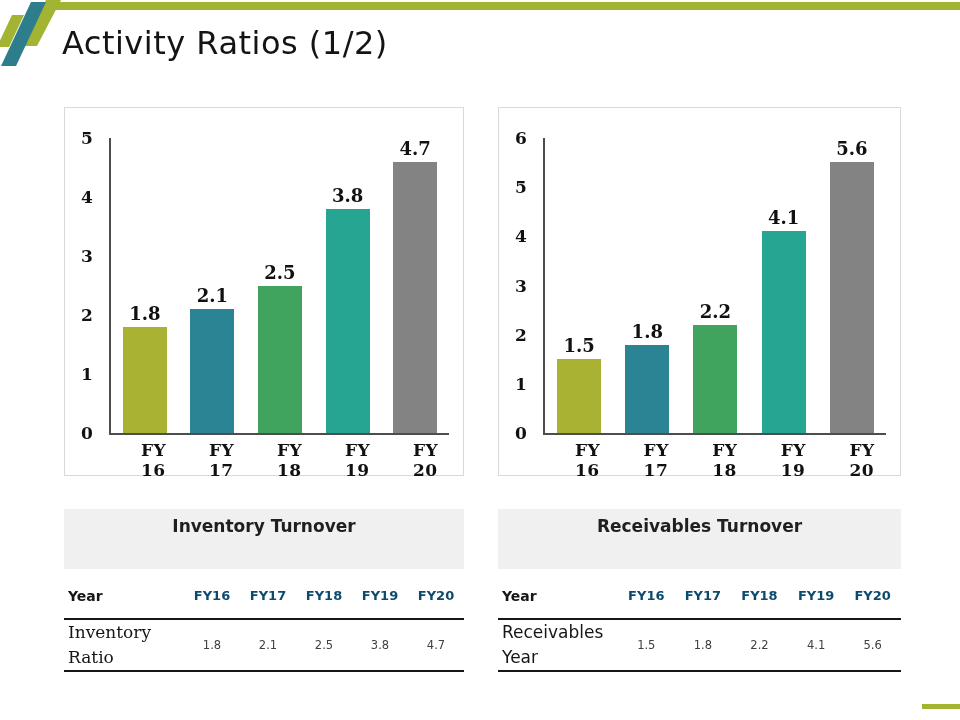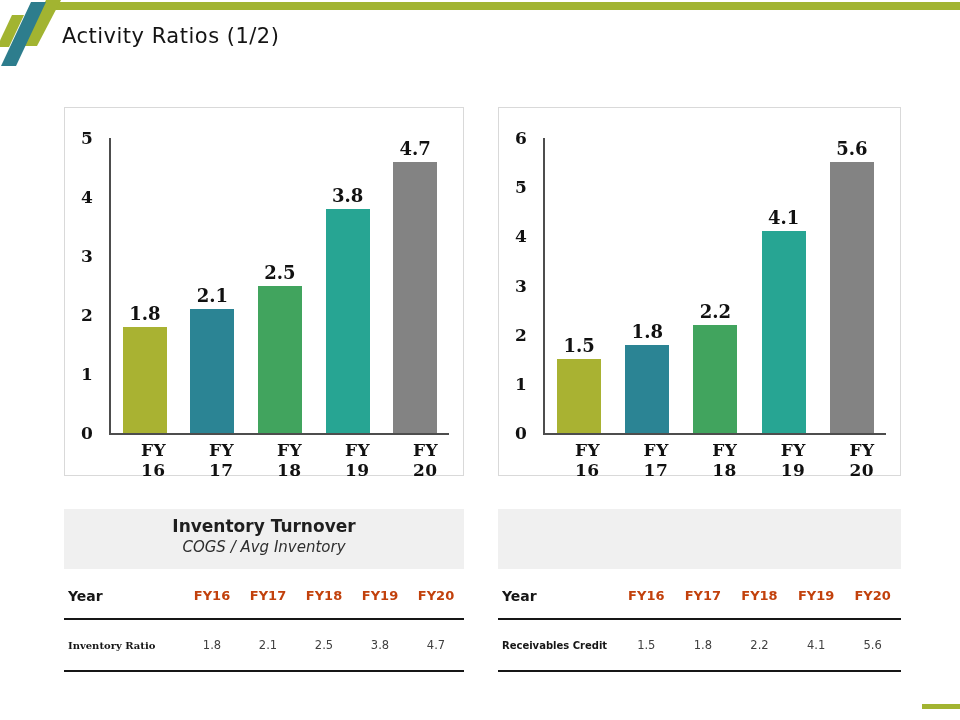--- a/index.html
+++ b/index.html
@@ -7,21 +7,21 @@
     width:960px;height:720px;position:relative;overflow:hidden;
     background:#ffffff;
     font-family:"DejaVu Sans","Liberation Sans",sans-serif;
   }
   
   .deco-top{position:absolute;left:0;top:0;width:960px;height:70px;}
   .deco-bottom{position:absolute;left:922px;top:704px;width:38px;height:5px;background:#a2b431;}
   
   .slide-title{
     position:absolute;left:62px;top:24px;
-    font-size:21px;color:#141414;letter-spacing:.5px;
+    font-size:32px;color:#141414;letter-spacing:.5px;
   }
   
   .col{position:absolute;top:107px;width:400px;}
   .col.left{left:64px;}
   .col.right{left:498px;width:403px;}
   
   .chart-panel{
     position:relative;height:367px;background:#ffffff;
     border:1px solid #d9d9d9;
   }
@@ -66,25 +66,25 @@
   .dtable{margin-top:2px;}
   .trow{display:flex;align-items:center;}
   .trow1{height:45px;border-bottom:2px solid #161616;padding-top:2px;}
   .trow2{height:50px;border-bottom:2px solid #161616;}
   .rowhead{
     width:120px;padding-left:4px;box-sizing:border-box;
     font-size:14px;font-weight:bold;color:#161616;
   }
   .rowlabel{
     width:120px;padding-left:4px;box-sizing:border-box;
-    font-size:10px;font-weight:bold;color:#161616;line-height:17px;
+    font-size:17px;font-weight:normal;color:#161616;line-height:25px;
   }
   .col.left .rowlabel{font-family:"DejaVu Serif","Liberation Serif",serif;}
   .tcell{flex:1;text-align:center;}
-  .tcell.head{font-size:13px;font-weight:bold;color:#c2410c;}
+  .tcell.head{font-size:13px;font-weight:bold;color:#0c4a6e;}
   .tcell.val{font-size:11.5px;color:#404040;}
 </style>
 </head>
 <body>
 
 <svg class="deco-top" viewBox="0 0 960 70" xmlns="http://www.w3.org/2000/svg">
   <polygon points="59,2 960,2 960,10 55,10" fill="#a2b431"></polygon>
   <polygon points="46,0 61,0 37,46 22,46" fill="#a2b431"></polygon>
   <polygon points="31,2 46,2 16,66 1,66" fill="#2d7d8d"></polygon>
   <polygon points="12,15 24,15 9,47 -3,47" fill="#a2b431"></polygon>
@@ -129,21 +129,20 @@
       </div>
   <div class="ytick" style="top: 314px;">0</div>
       <div class="ytick" style="top: 255px;">1</div>
       <div class="ytick" style="top: 196px;">2</div>
       <div class="ytick" style="top: 137px;">3</div>
       <div class="ytick" style="top: 78px;">4</div>
       <div class="ytick" style="top: 19px;">5</div>
     </div>
   <div class="band">
     <div class="band-title">Inventory Turnover</div>
-    <div class="band-sub">COGS / Avg Inventory</div>
   </div>
   <div class="dtable">
     <div class="trow trow1">
       <div class="rowhead">Year</div>
     <div class="tcell head">FY16</div>
         <div class="tcell head">FY17</div>
         <div class="tcell head">FY18</div>
         <div class="tcell head">FY19</div>
         <div class="tcell head">FY20</div>
       </div>
@@ -193,32 +192,33 @@
       </div>
   <div class="ytick" style="top: 314px;">0</div>
       <div class="ytick" style="top: 264.833px;">1</div>
       <div class="ytick" style="top: 215.667px;">2</div>
       <div class="ytick" style="top: 166.5px;">3</div>
       <div class="ytick" style="top: 117.333px;">4</div>
       <div class="ytick" style="top: 68.1667px;">5</div>
       <div class="ytick" style="top: 19px;">6</div>
     </div>
   <div class="band">
+    <div class="band-title">Receivables Turnover</div>
   </div>
   <div class="dtable">
     <div class="trow trow1">
       <div class="rowhead">Year</div>
     <div class="tcell head">FY16</div>
         <div class="tcell head">FY17</div>
         <div class="tcell head">FY18</div>
         <div class="tcell head">FY19</div>
         <div class="tcell head">FY20</div>
       </div>
     <div class="trow trow2">
-      <div class="rowlabel">Receivables Credit</div>
+      <div class="rowlabel">Receivables Year</div>
     <div class="tcell val">1.5</div>
         <div class="tcell val">1.8</div>
         <div class="tcell val">2.2</div>
         <div class="tcell val">4.1</div>
         <div class="tcell val">5.6</div>
       </div>
   </div>
 </div>
 
 </body></html>

